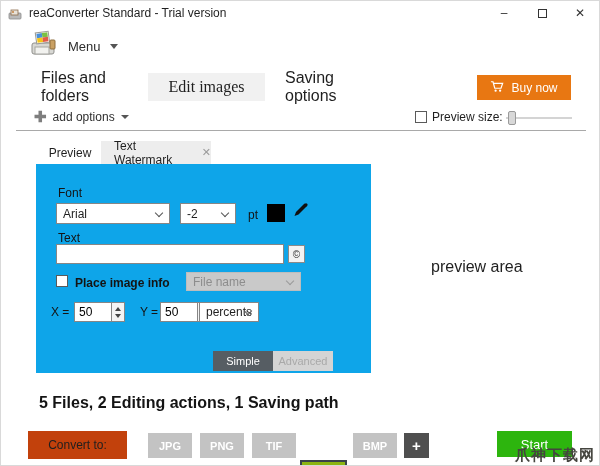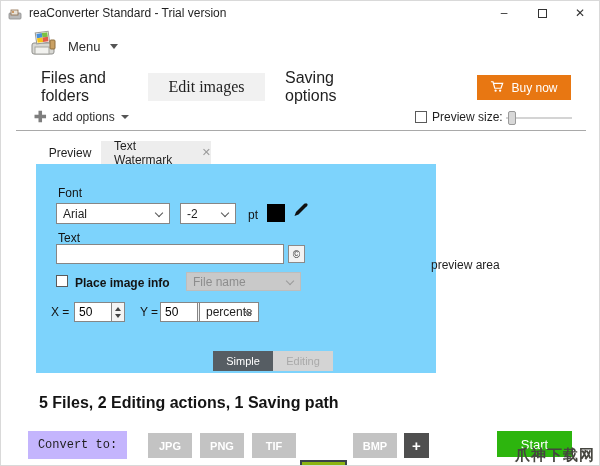--- a/index.html
+++ b/index.html
@@ -38,43 +38,43 @@
   .slider-thumb { position:absolute; left:2px; top:-6px; width:8px; height:14px; background:#d8d8d8; border:1px solid #9a9a9a; border-radius:2px; }
   .divider { position:absolute; top:129px; left:15px; width:570px; height:1px; background:#a9a9a9; }
 
   
   .subtab { position:absolute; top:140px; height:23px; display:flex; align-items:center; font-size:12px; color:#1f1f1f; }
   .subtab-upscale { left:38px; width:62px; justify-content:center; }
   .subtab-watermark { left:100px; width:110px; background:#ededed; padding-left:13px; }
   .tab-close { margin-left:16px; color:#9a9a9a; font-size:11px; }
 
   
-  .panel { position:absolute; left:35px; top:163px; width:400px; height:209px; background:#7dd3fc; }
+  .panel { position:absolute; left:35px; top:163px; width:335px; height:209px; background:#0ea5e9; }
   .p-label { position:absolute; font-size:12px; color:#141414; }
   .combo { position:absolute; background:#fff; border:1px solid #868686; font-size:12px; color:#1f1f1f; display:flex; align-items:center; padding-left:6px; }
   .chev { position:absolute; right:7px; width:6px; height:6px; border-right:1px solid #555; border-bottom:1px solid #555; transform:rotate(45deg); margin-top:-2px; }
   .combo.disabled { background:#c9c9c9; border-color:#bdbdbd; color:#8d8d8d; }
   .combo.disabled .chev { border-color:#9a9a9a; }
   .swatch { position:absolute; left:231px; top:40px; width:18px; height:18px; background:#000; }
   .dropper { position:absolute; left:255px; top:38px; width:17px; height:20px; }
   .text-input { position:absolute; left:20px; top:80px; width:228px; height:20px; border:1px solid #868686; background:#fff; font:12px "Liberation Sans",sans-serif; padding:0 5px; }
   .copy-btn { position:absolute; left:252px; top:81px; width:17px; height:18px; border:1px solid #8a8a8a; background:#f3f3f3; font-size:10px; color:#2e2e2e; display:flex; align-items:center; justify-content:center; }
   .num { border:1px solid #868686; background:#fff; font:12px "Liberation Sans",sans-serif; padding:0 4px; width:38px; height:20px; }
   .spin { position:absolute; width:13px; height:20px; border:1px solid #868686; border-left:none; background:#f4f4f4; display:flex; flex-direction:column; align-items:center; justify-content:center; gap:3px; }
   .tri-up { width:0; height:0; border-left:3px solid transparent; border-right:3px solid transparent; border-bottom:4px solid #444; }
   .tri-down { width:0; height:0; border-left:3px solid transparent; border-right:3px solid transparent; border-top:4px solid #444; }
   .mode-btn { position:absolute; top:187px; width:60px; height:20px; font-size:11px; display:flex; align-items:center; justify-content:center; }
   .mode-simple { left:177px; background:#565d63; color:#fff; }
   .mode-advanced { left:237px; background:#d4d4d4; color:#a9a9a9; }
 
-  .preview-label { position:absolute; left:430px; top:257px; font-size:12px; color:#1f1f1f; }
+  .preview-label { position:absolute; left:430px; top:257px; font-size:16px; color:#1f1f1f; }
   .status { position:absolute; left:38px; top:393px; font-size:16px; color:#141414;font-weight:bold; }
 
   
-  .convert-to { position:absolute; left:27px; top:430px; width:99px; height:28px; background:#c4b5fd; font-size:12px; color:#1f1f1f; display:flex; align-items:center; justify-content:center;font-family:Liberation Mono, monospace; }
+  .convert-to { position:absolute; left:27px; top:430px; width:99px; height:28px; background:#c2410c; font-size:12px; color:#1f1f1f; display:flex; align-items:center; justify-content:center; }
   .fmt { position:absolute; top:432px; width:44px; height:25px; background:#c3c3c3; color:#fff; font-size:11px; font-weight:bold; display:flex; align-items:center; justify-content:center; }
   .fmt-jpg { left:147px; } .fmt-png { left:199px; } .fmt-tif { left:251px; } .fmt-bmp { left:352px; }
   .fmt-gif { left:299px; top:431px; width:47px; height:27px; background:#8cb511; border:2px solid #39434a;margin-top:28px; }
   .fmt-add { position:absolute; left:403px; top:432px; width:25px; height:25px; background:#4f4f4f; color:#fff; font-size:15px; font-weight:bold; display:flex; align-items:center; justify-content:center; }
   .start-btn { position:absolute; left:496px; top:430px; width:75px; height:26px; background:#2db50e; color:#fff; font-size:13px; display:flex; align-items:center; justify-content:center; }
   .site-watermark { position:absolute; right:4px; bottom:0; font-size:15px; font-weight:bold; color:#45453f; letter-spacing:1px; }
 </style>
 </head>
 <body>
 
@@ -195,21 +195,21 @@
     <span class="spin" style="left:162px; top:138px;">
         <span class="tri-up"></span>
         <span class="tri-down"></span>
       </span>
     <div class="combo" style="left:163px; top:138px; width:60px; height:20px;">
       <span>percents</span>
       <span class="chev"></span>
     </div>
 
     <div class="mode-btn mode-simple">Simple</div>
-    <div class="mode-btn mode-advanced">Editing</div>
+    <div class="mode-btn mode-advanced">Advanced</div>
   </div>
 
   <div class="preview-label">preview area</div>
 
   <div class="status">5 Files,  2 Editing actions,  1 Saving path</div>
 
   <div class="convert-to">Convert to:</div>
   <div class="fmt fmt-jpg">JPG</div>
   <div class="fmt fmt-png">PNG</div>
   <div class="fmt fmt-tif">TIF</div>

